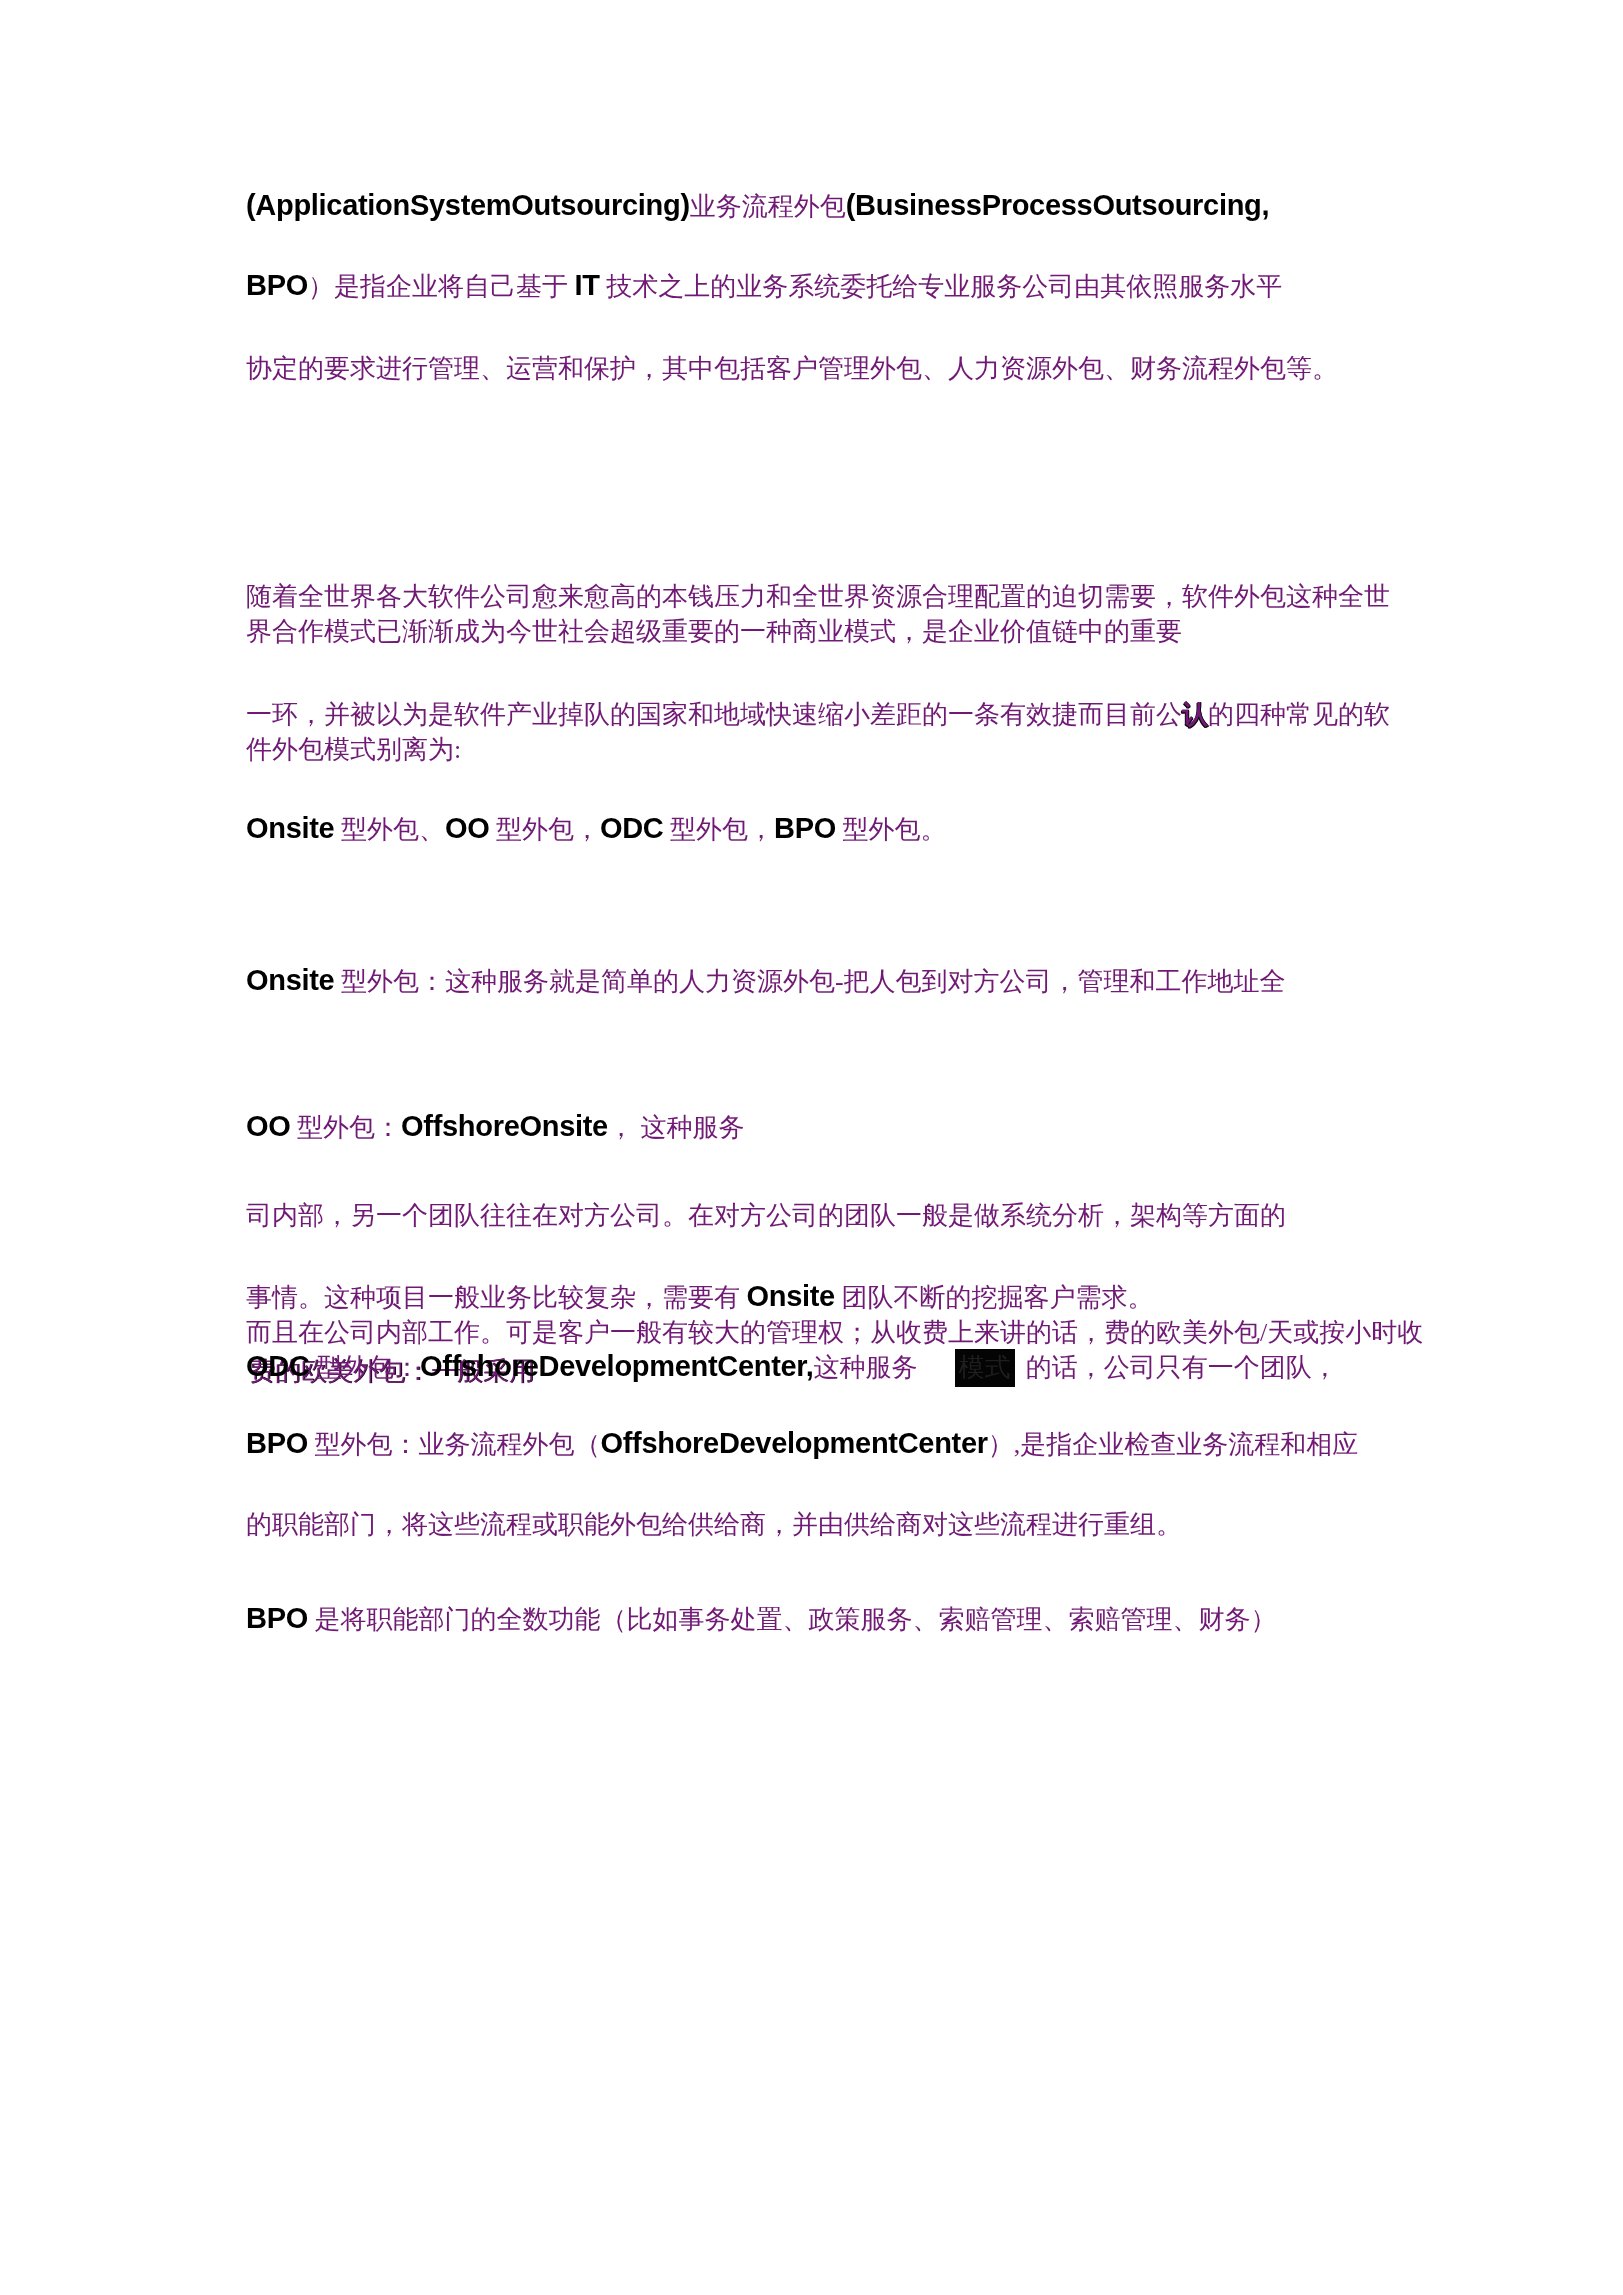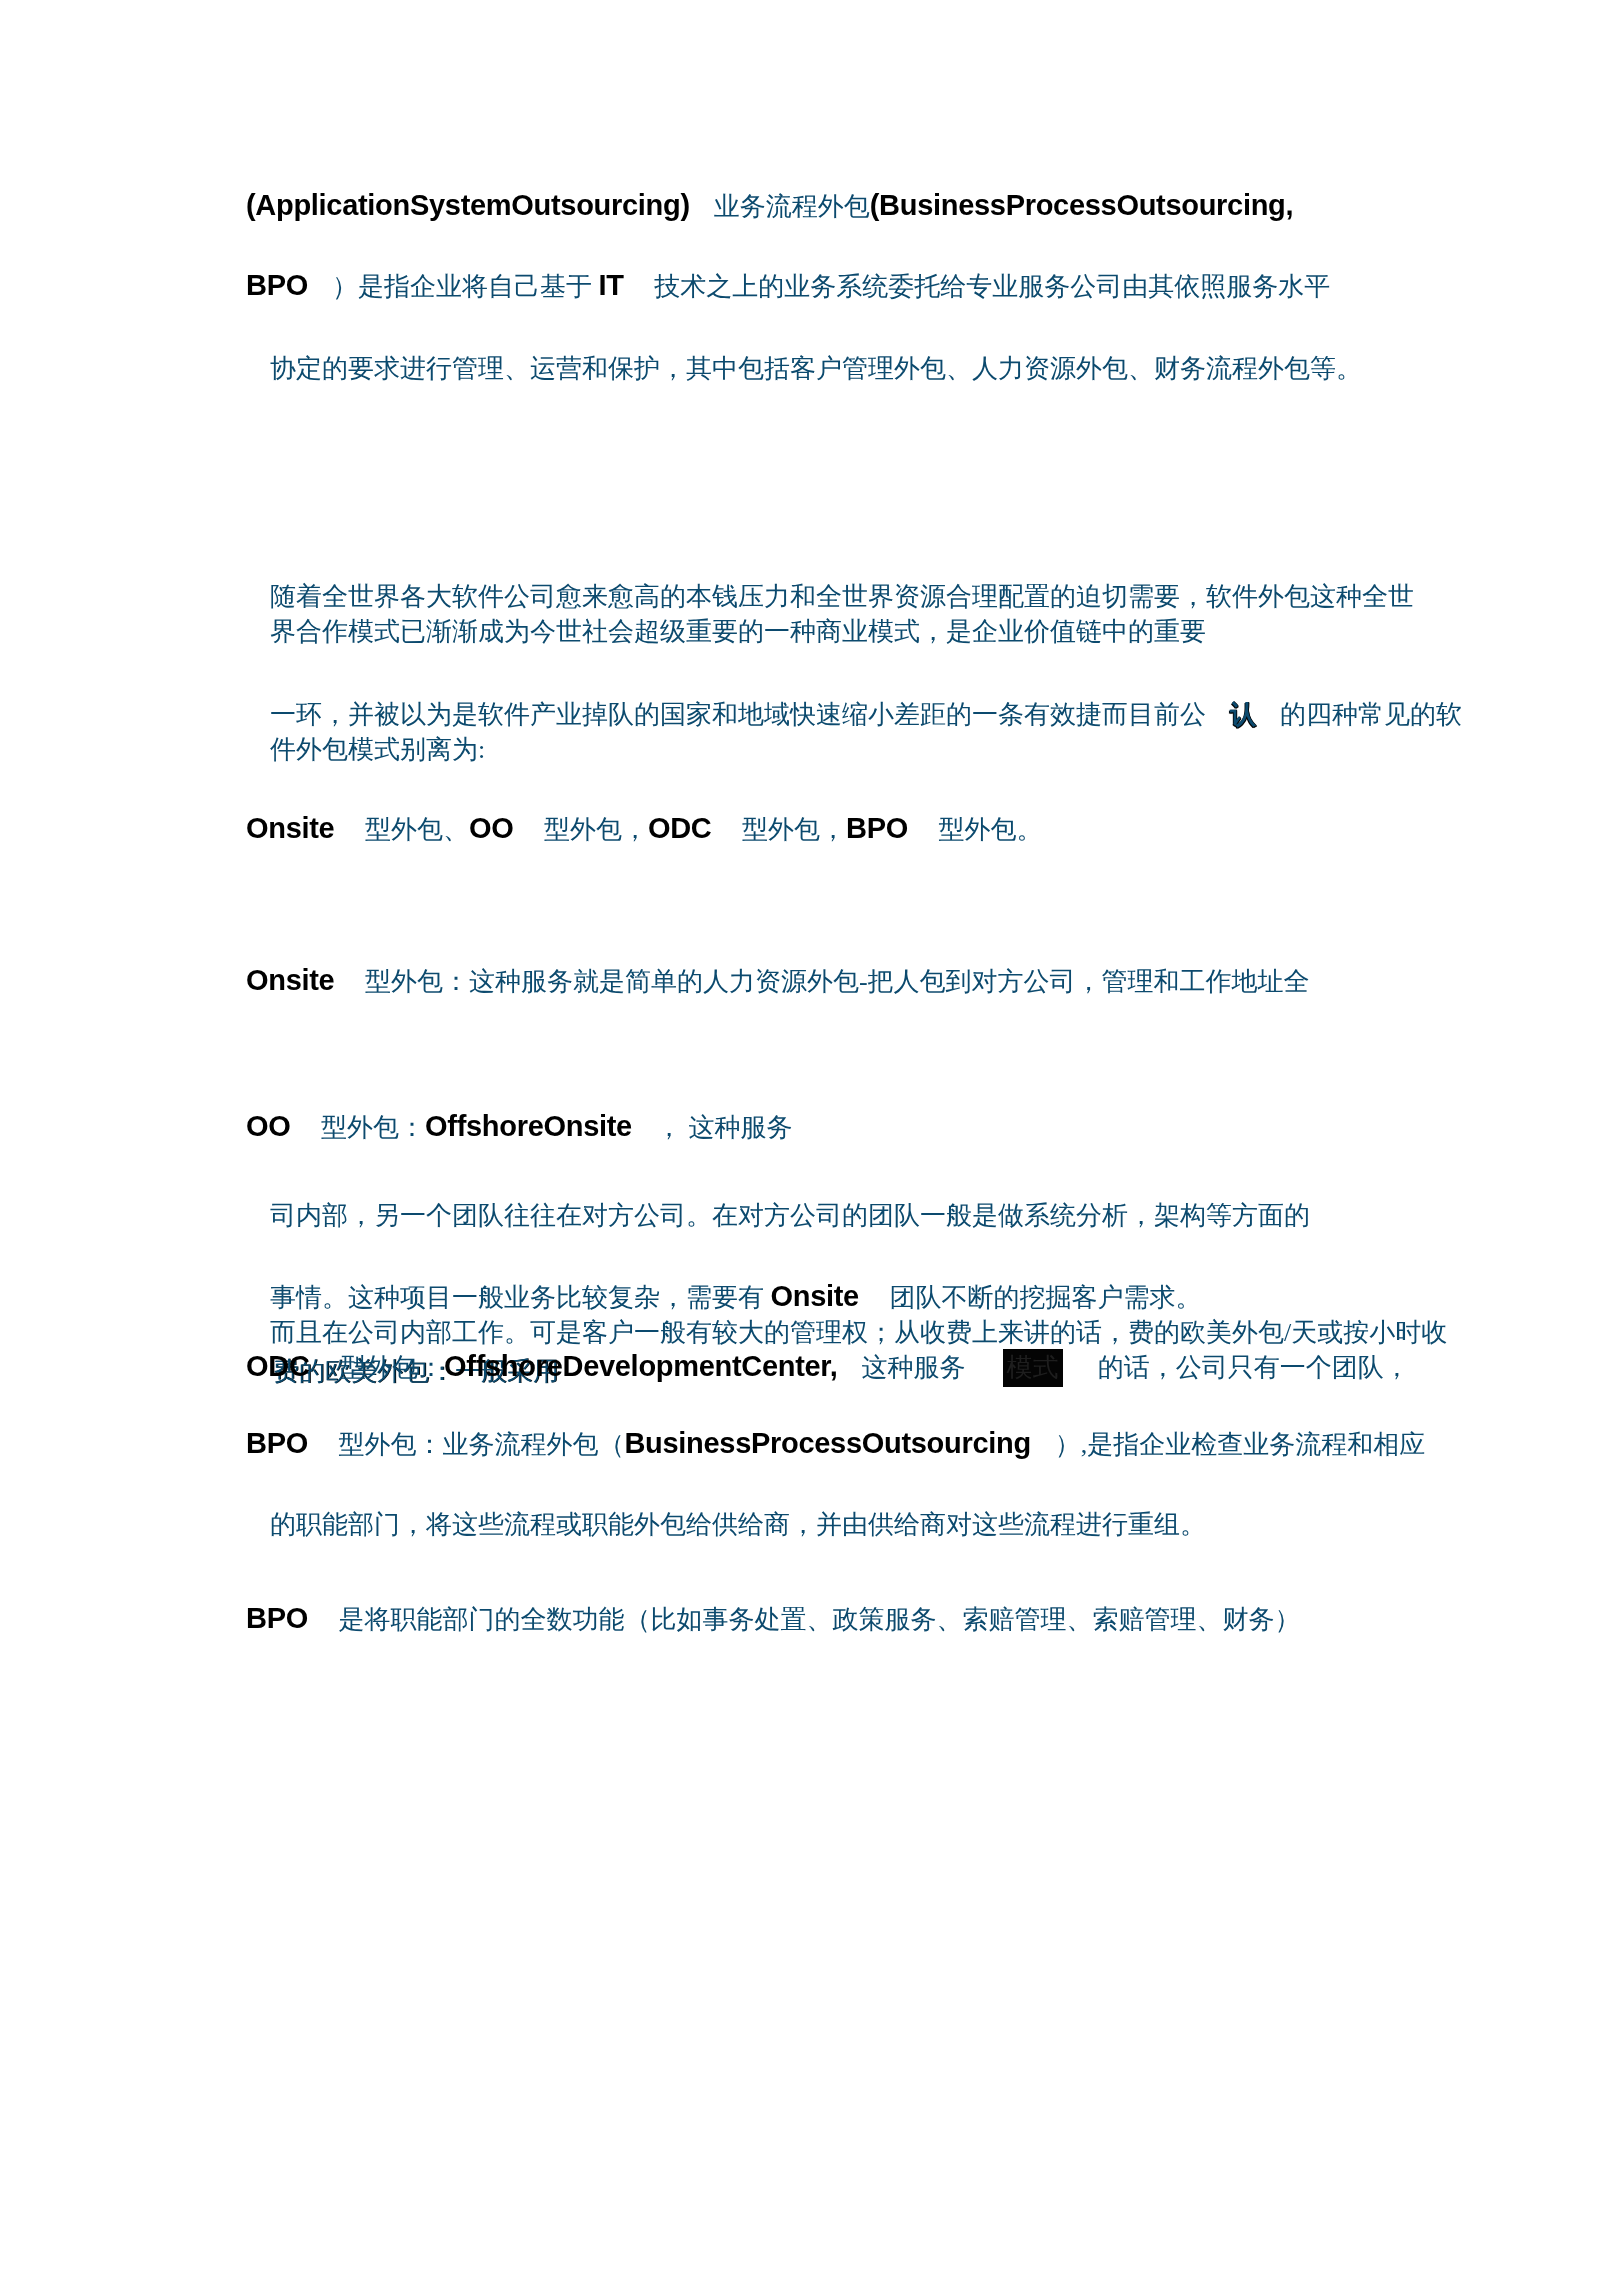--- a/index.html
+++ b/index.html
@@ -19,22 +19,21 @@
   .line {
     position: absolute;
     left: 235px;
     white-space: pre;
     line-height: 1.2;
   }
   .cjk {
     font-family: "Liberation Serif", serif;
     font-size: 26px;
     font-weight: 400;
-    color: #0c4a6e;
-    margin-left: 24px;
+    color: #701a75;
   }
   .lat {
     font-family: "Liberation Sans", sans-serif;
     font-size: 29px;
     font-weight: 700;
     color: #000000;
     letter-spacing: -0.3px;
   }
   
   .smudge {
@@ -119,21 +118,21 @@
 
   <div class="line under-line" style="top:1343px; left:238px">
     <span class="cjk">费的欧美外包：一般采用</span>
   </div>
 
   <div class="line over-line" style="top:1336px">
     <span class="lat">ODC</span><span class="cjk"> 型外包：</span><span class="lat">OffshoreDevelopmentCenter,</span><span class="cjk">这种服务　</span><span class="cjk hl">模式</span><span class="cjk">的话，公司只有一个团队，</span>
   </div>
 
   <div class="line" style="top:1413px">
-    <span class="lat">BPO</span><span class="cjk"> 型外包：业务流程外包（</span><span class="lat">BusinessProcessOutsourcing</span><span class="cjk">）,是指企业检查业务流程和相应</span>
+    <span class="lat">BPO</span><span class="cjk"> 型外包：业务流程外包（</span><span class="lat">OffshoreDevelopmentCenter</span><span class="cjk">）,是指企业检查业务流程和相应</span>
   </div>
 
   <div class="line" style="top:1496px">
     <span class="cjk">的职能部门，将这些流程或职能外包给供给商，并由供给商对这些流程进行重组。</span>
   </div>
 
   <div class="line" style="top:1588px">
     <span class="lat">BPO</span><span class="cjk"> 是将职能部门的全数功能（比如事务处置、政策服务、索赔管理、索赔管理、财务）</span>
   </div>
 

